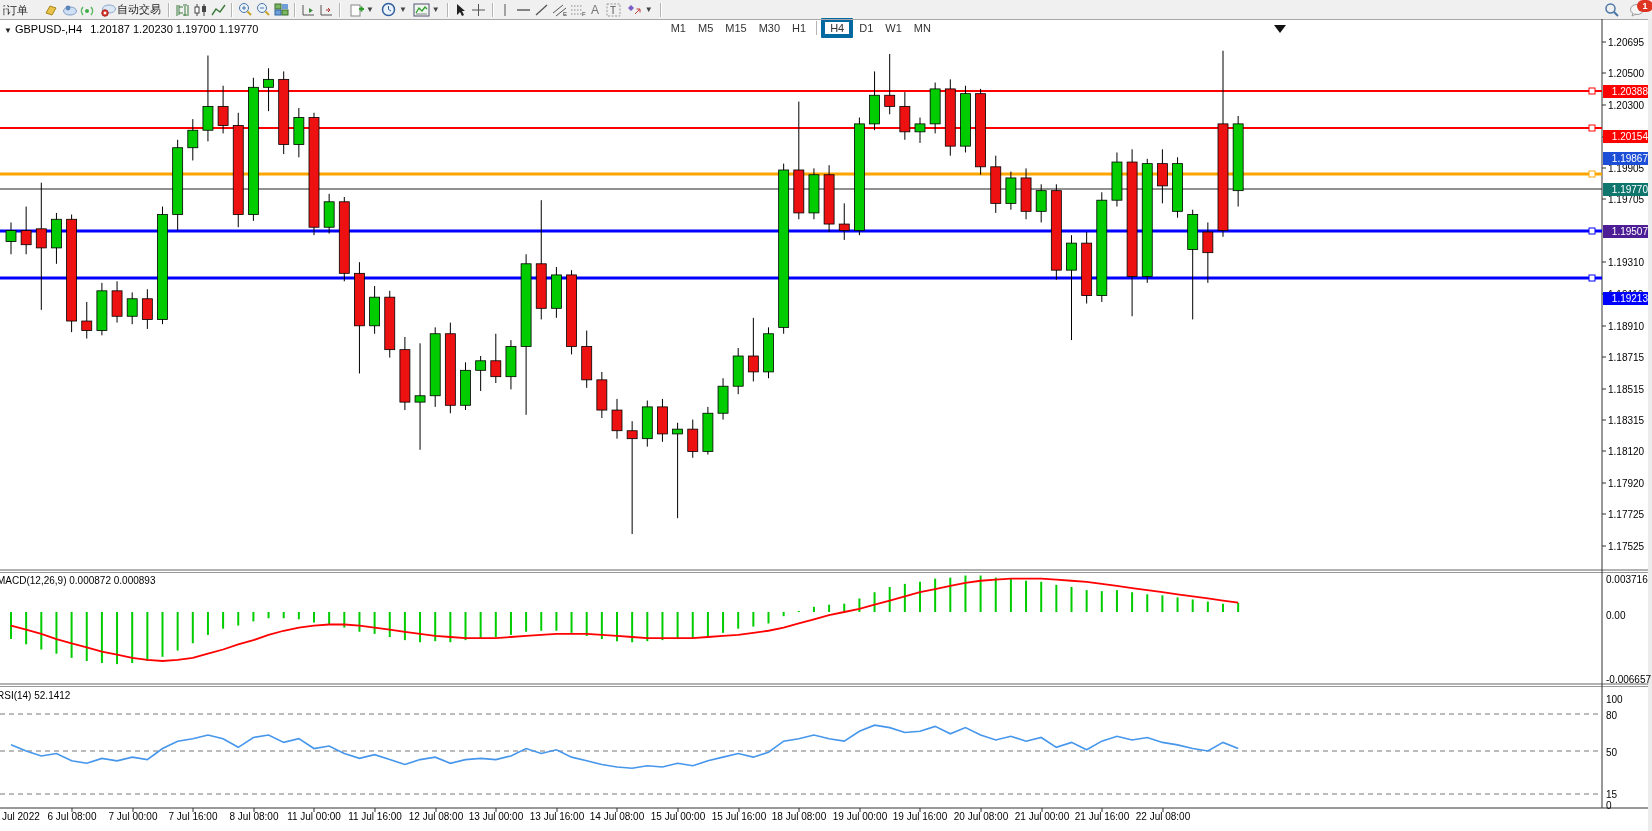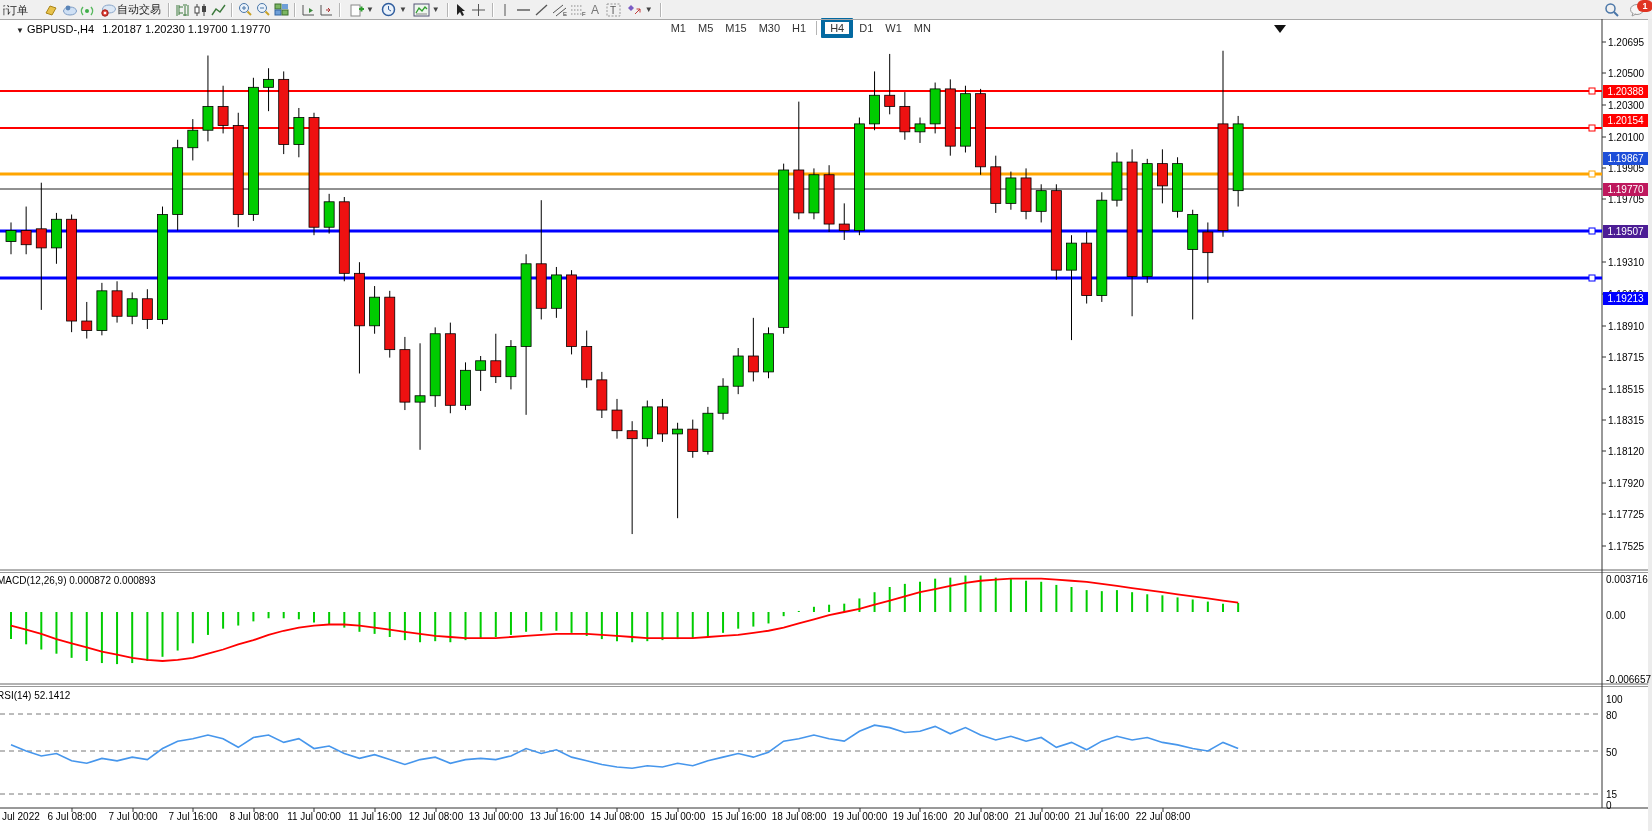--- a/index.html
+++ b/index.html
@@ -15,29 +15,29 @@
   .tflabel{padding:1px 6px;color:#333;}
   .tflabel.active{background:#fdfdfd;border:4px solid #0369a1;padding:0 5px;border-radius:1px;}
   #neworder-clip{overflow:hidden;width:36px;height:16px;line-height:16px;}
   #neworder-clip span{margin-left:-8px;white-space:nowrap;}
   #tf-box{display:flex;align-items:center;margin-top:36px;}
   #right-icons{position:absolute;right:6px;top:0;height:19px;display:flex;align-items:center;gap:8px;}
   #chat-wrap{position:relative;}
   #notif-badge{position:absolute;right:-7px;top:-2px;min-width:12px;height:12px;border-radius:7px;
     background:#e03422;color:#fff;font-size:9px;line-height:12px;text-align:center;padding:0 2px;font-weight:bold;}
   
-  #chart-title{position:absolute;left:16px;top:23px;font-size:11px;color:#000;z-index:5;}
+  #chart-title{position:absolute;left:4px;top:23px;font-size:11px;color:#000;z-index:5;}
   #chart-title .arrow{font-size:8px;margin-right:3px;color:#222;}
   #chart-title .sym{margin-right:8px;}
   #macd-label,#rsi-label{position:absolute;left:-3px;font-size:10px;color:#000;z-index:5;}
   #macd-label{top:575px;}
   #rsi-label{top:690px;}
   #chart-svg{position:absolute;left:0;top:0;z-index:1;}
   .badge{position:absolute;left:1603px;width:45px;height:13px;color:#fff;font-size:10px;line-height:13px;
-    text-align:center;z-index:6;letter-spacing:0px;}
+    text-align:right;z-index:6;letter-spacing:0px;}
 </style>
 </head>
 <body>
 <div id="app">
 
 <div id="toolbar">
   <div class="tgroup">
     <div class="tbtn">
       <div id="neworder-clip"><span>新订单</span></div>
     </div>
@@ -613,20 +613,20 @@
       <text x="981" y="820" font-size="10" font-family="Liberation Sans, sans-serif" fill="#000" text-anchor="middle">20 Jul 08:00</text>
       <line x1="1042" y1="808" x2="1042" y2="812" stroke="#333"></line>
       <text x="1042" y="820" font-size="10" font-family="Liberation Sans, sans-serif" fill="#000" text-anchor="middle">21 Jul 00:00</text>
       <line x1="1102" y1="808" x2="1102" y2="812" stroke="#333"></line>
       <text x="1102" y="820" font-size="10" font-family="Liberation Sans, sans-serif" fill="#000" text-anchor="middle">21 Jul 16:00</text>
       <line x1="1163" y1="808" x2="1163" y2="812" stroke="#333"></line>
       <text x="1163" y="820" font-size="10" font-family="Liberation Sans, sans-serif" fill="#000" text-anchor="middle">22 Jul 08:00</text>
     </svg>
 <div id="badges">
       <div class="badge" style="top: 84.5px; background: rgb(255, 0, 0);">1.20388</div>
-      <div class="badge" style="top: 114px; background: rgb(255, 0, 0);">1.20154</div>
+      <div class="badge" style="top: 130px; background: rgb(255, 0, 0);">1.20154</div>
       <div class="badge" style="top: 152px; background: #1d4ed8;">1.19867</div>
       <div class="badge" style="top: 224.5px; background: #4c1d95;">1.19507</div>
       <div class="badge" style="top: 271.5px; background: rgb(0, 0, 255); margin-top: 20px;">1.19213</div>
-      <div class="badge" style="top: 182.5px; background: #be185d;">1.19770</div>
+      <div class="badge" style="top: 182.5px; background: #0f766e;">1.19770</div>
     </div>
 
 </div>
 
 </body></html>

